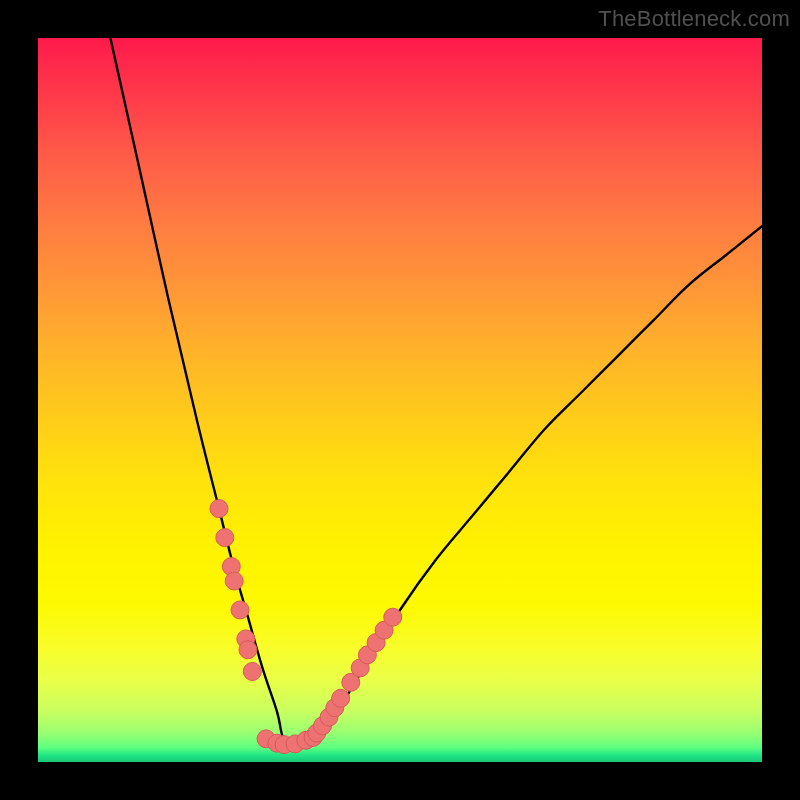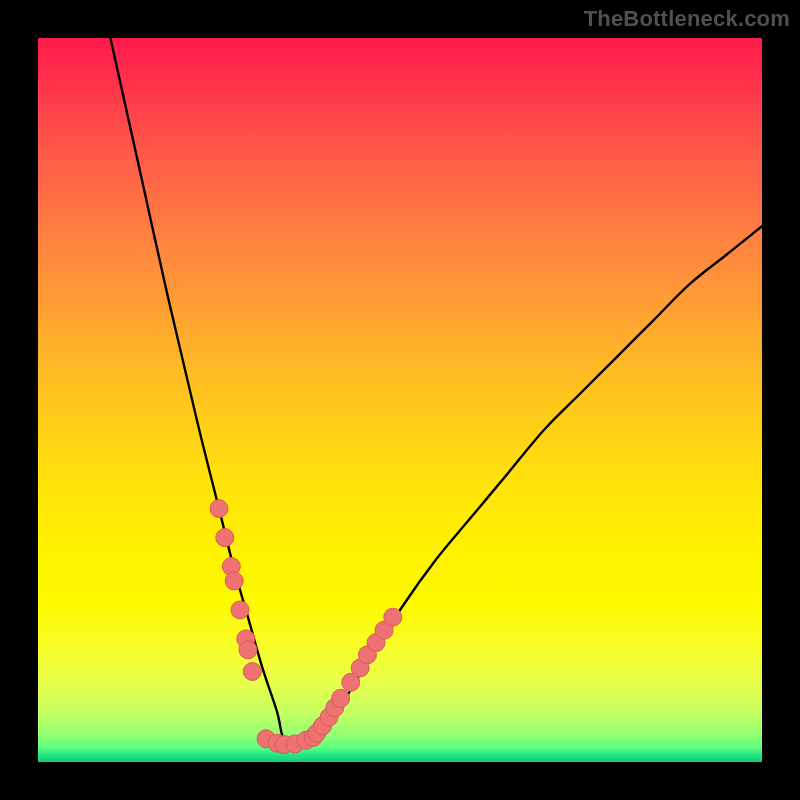--- a/index.html
+++ b/index.html
@@ -10,21 +10,21 @@
     position: relative;
     font-family: Arial, Helvetica, sans-serif;
     overflow: hidden;
   }
   .attribution {
     position: absolute;
     top: 6px;
     right: 10px;
     color: #505050;
     font-size: 22px;
-    font-weight: bold;
+    font-weight: normal;
     letter-spacing: 0.2px;
     z-index: 3;
   }
   .plot-region {
     position: absolute;
     left: 38px;
     top: 38px;
     width: 724px;
     height: 724px;
     background: linear-gradient(

